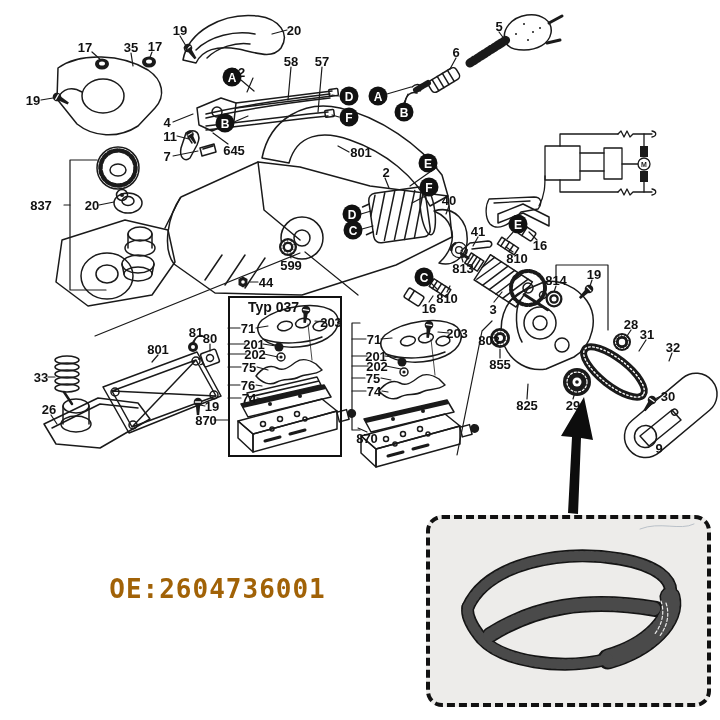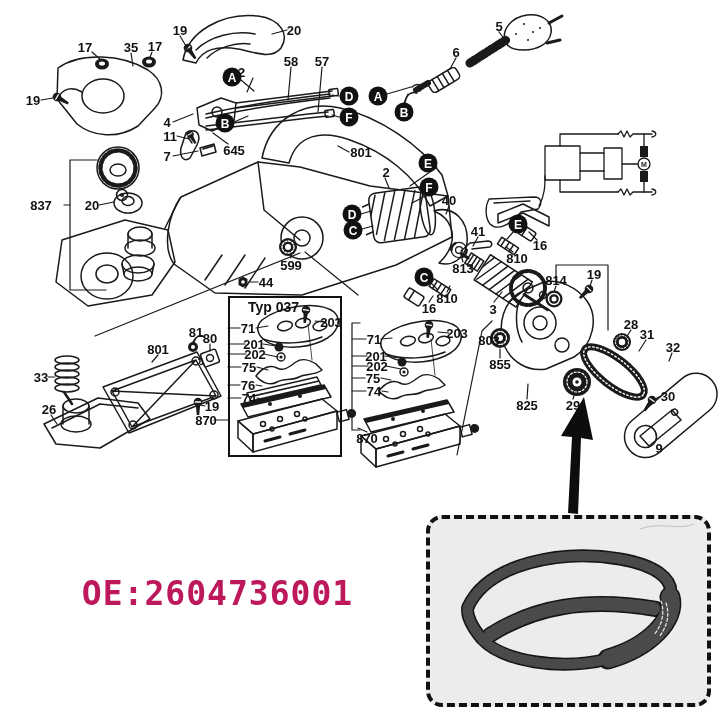--- a/index.html
+++ b/index.html
@@ -11,22 +11,22 @@
   .typ{transform:translate(0,-50%);font-size:14px;margin-left:12px;}
   .co{position:absolute;width:19px;height:19px;border-radius:50%;background:#111;color:#fff;
       font-weight:bold;font-size:12px;display:flex;align-items:center;justify-content:center;
       transform:translate(-50%,-50%);line-height:1;}
   .typbox{position:absolute;left:228px;top:296px;width:114px;height:161px;
           border:2px solid #111;box-sizing:border-box;}
   .inset{position:absolute;left:426px;top:515px;width:285px;height:192px;
          border:4px dashed #111;border-radius:16px;background:#edecea;box-sizing:border-box;
          overflow:hidden;}
   .foot1{position:absolute;left:5px;top:574px;width:425px;text-align:center;
-         font-family:"DejaVu Sans Mono",monospace;font-weight:bold;font-size:33px;
-         letter-spacing:1px;color:#be185d;}
+         font-family:"DejaVu Sans Mono",monospace;font-weight:bold;font-size:26px;
+         letter-spacing:1px;color:#a16207;}
   .foot2{position:absolute;left:5px;top:621px;width:425px;text-align:center;
          font-family:"DejaVu Sans Mono",monospace;font-weight:bold;font-size:20px;
          color:#161616;}
 </style>
 </head>
 <body>
 
 <div class="stage">
 
 <svg class="art" width="720" height="720" viewBox="0 0 720 720" stroke="#1a1a1a" fill="none" stroke-width="1.5" stroke-linecap="round" stroke-linejoin="round">

